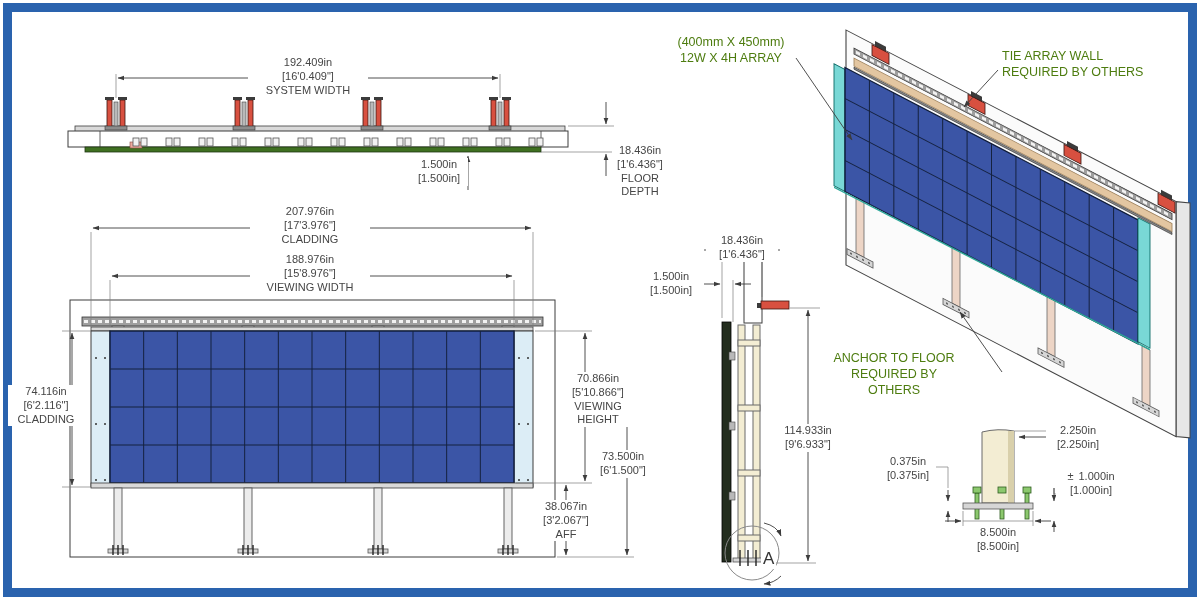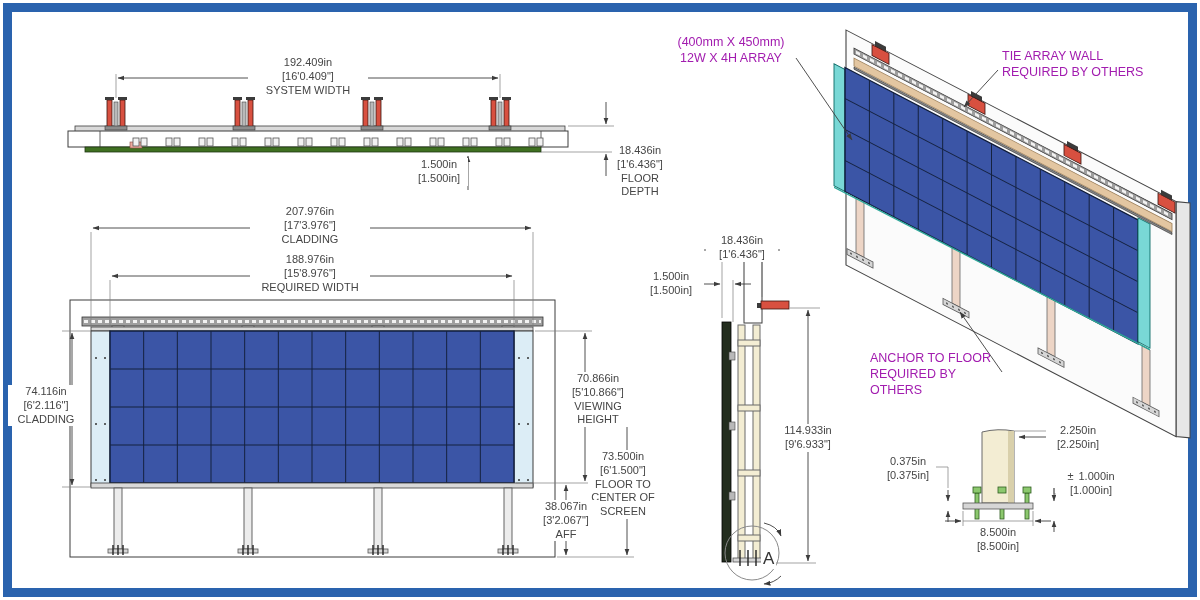--- a/index.html
+++ b/index.html
@@ -2,21 +2,21 @@
 <html style="--border_blue: #2a63ae; --panel_blue: #3b55a6; --cladding_pale: #dcedf6; --cladding_cyan: #79d8d6; --bracket_red: #d85040; --rail_tan: #e3c6a1; --leg_cream: #f3edd3; --leg_pink: #edd5c6; --bolt_green: #8cc86e; --strip_green: #3f7021;"><head>
 <meta charset="utf-8">
 <style>
   *{margin:0;padding:0;box-sizing:border-box}
   html,body{width:1200px;height:600px;background:#fff;overflow:hidden;position:relative;
     font-family:"Liberation Sans",sans-serif}
   .frame{position:absolute;left:3px;top:3px;right:3px;bottom:3px;border:9px solid var(--border_blue,#2a63ae)}
   svg.draw{position:absolute;left:0;top:0}
   .dim{position:absolute;font-size:11px;line-height:1.25;color:#454545;text-align:center}
   .dim div{background:#fff}
-  .note{position:absolute;font-size:12.5px;line-height:1.28;color:#a21caf}
+  .note{position:absolute;font-size:12.5px;line-height:1.28;color:#4d7c0f}
   .a-label{position:absolute;font-size:17px;color:#333;background:#fff;padding:0 2px}
   .pm{margin-right:5px}
   
   .f-white{fill:#fff;stroke:#3c3c3c;stroke-width:1}
   .f-lgray{fill:#d9d9d9;stroke:#3c3c3c;stroke-width:.8}
   .thin{stroke:#3c3c3c;stroke-width:.8;fill:none}
   .green{fill:var(--strip_green,#3f7021);stroke:#1e3512;stroke-width:.8}
   .clip{fill:#f2f2f2;stroke:#555;stroke-width:.8}
   .red{fill:var(--bracket_red,#d85040);stroke:#3a1410;stroke-width:.8}
   .pink{fill:#eda99e;stroke:#8a4a40;stroke-width:.6}
@@ -363,36 +363,35 @@
 </div>
 
 <div class="dim" style="left:250px;top:205px;width:120px">
   <div>207.976in</div>
   <div>[17'3.976"]</div>
   <div>CLADDING</div>
 </div>
 <div class="dim" style="left:250px;top:253px;width:120px">
   <div>188.976in</div>
   <div>[15'8.976"]</div>
-  <div>REQUIRED WIDTH</div>
+  <div>VIEWING WIDTH</div>
 </div>
 <div class="dim" style="left:8px;top:385px;width:76px">
   <div>74.116in</div>
   <div>[6'2.116"]</div>
   <div>CLADDING</div>
 </div>
 <div class="dim" style="left:562px;top:372px;width:72px">
   <div>70.866in</div>
   <div>[5'10.866"]</div>
   <div>VIEWING HEIGHT</div>
 </div>
 <div class="dim" style="left:588px;top:450px;width:70px">
   <div>73.500in</div>
   <div>[6'1.500"]</div>
-  <div>FLOOR TO CENTER OF SCREEN</div>
 </div>
 <div class="dim" style="left:532px;top:500px;width:68px">
   <div>38.067in</div>
   <div>[3'2.067"]</div>
   <div>AFF</div>
 </div>
 
 <div class="dim" style="left:706px;top:234px;width:72px">
   <div>18.436in</div>
   <div>[1'6.436"]</div>
@@ -408,21 +407,21 @@
 <div class="a-label" style="left:761px;top:549px">A</div>
 
 <div class="note" style="left:668px;top:34px;width:126px;text-align:center">
   <div>(400mm X 450mm)</div>
   <div>12W X 4H ARRAY</div>
 </div>
 <div class="note" style="left:1002px;top:48px;width:160px">
   <div>TIE ARRAY WALL</div>
   <div>REQUIRED BY OTHERS</div>
 </div>
-<div class="note" style="left:870px;top:350px;width:140px;text-align:left">
+<div class="note" style="left:824px;top:350px;width:140px;text-align:center">
   <div>ANCHOR TO FLOOR</div>
   <div>REQUIRED BY OTHERS</div>
 </div>
 
 <div class="dim" style="left:1046px;top:424px;width:64px">
   <div>2.250in</div>
   <div>[2.250in]</div>
 </div>
 <div class="dim" style="left:880px;top:455px;width:56px">
   <div>0.375in</div>

